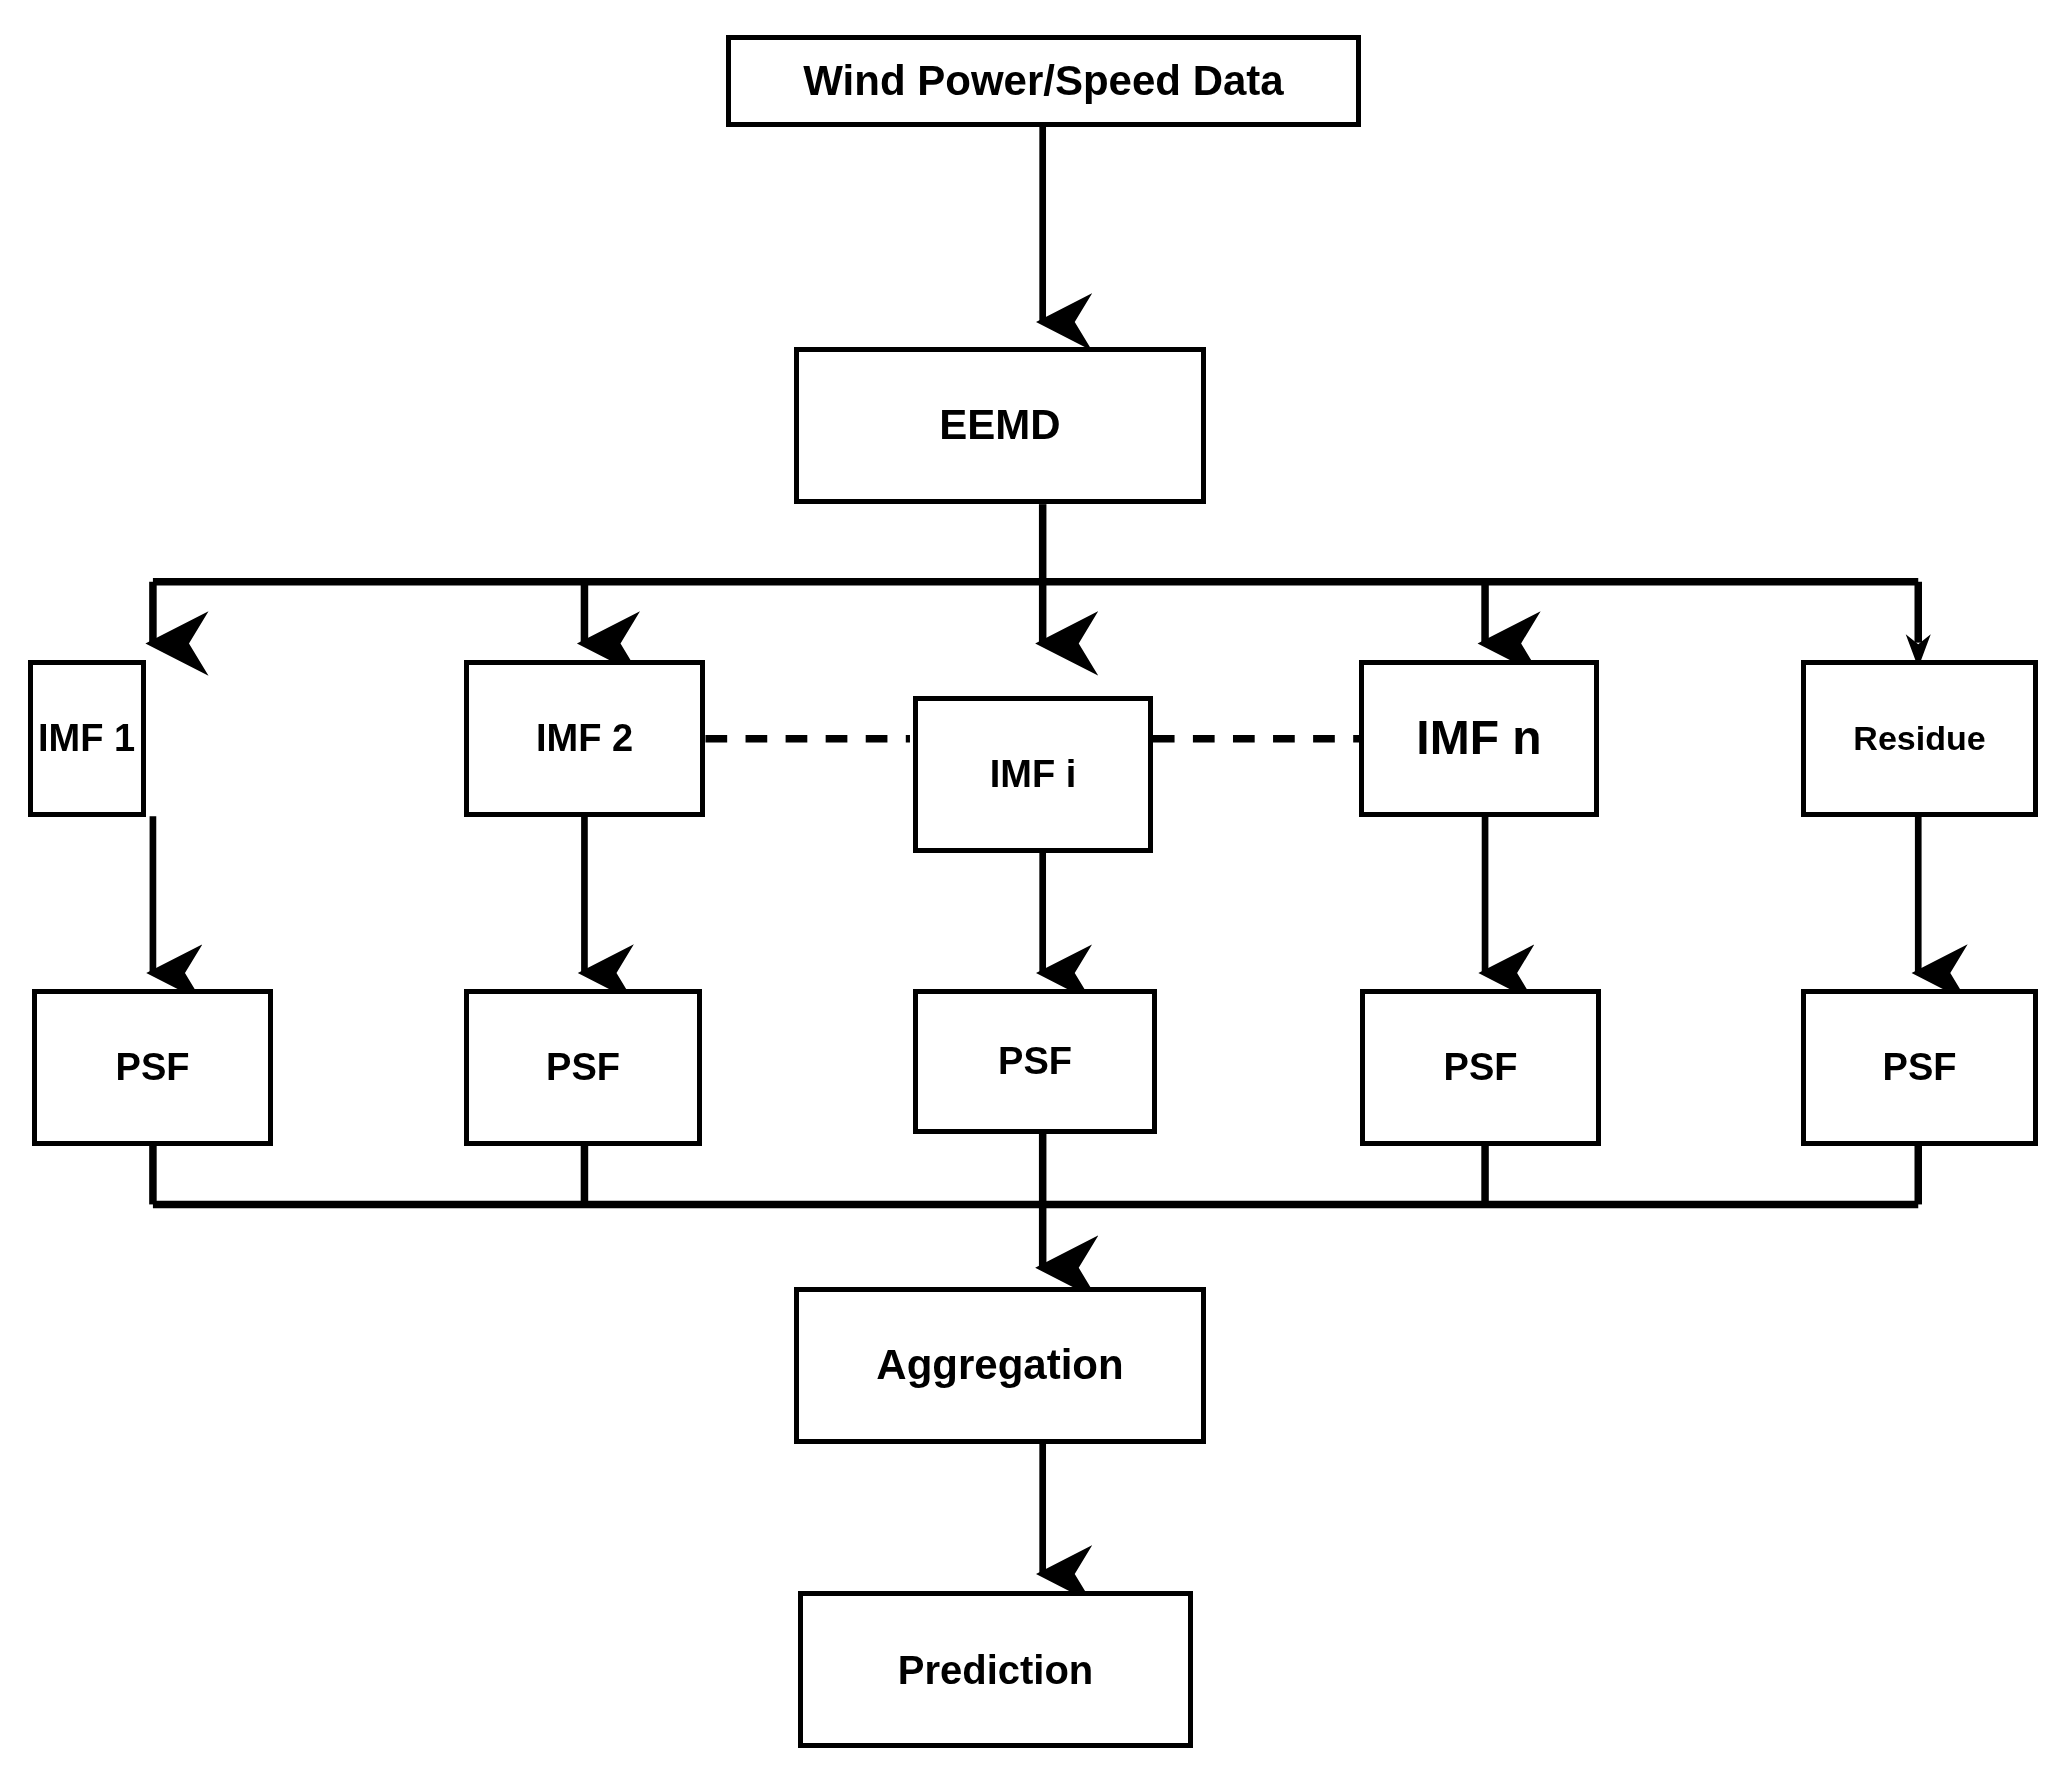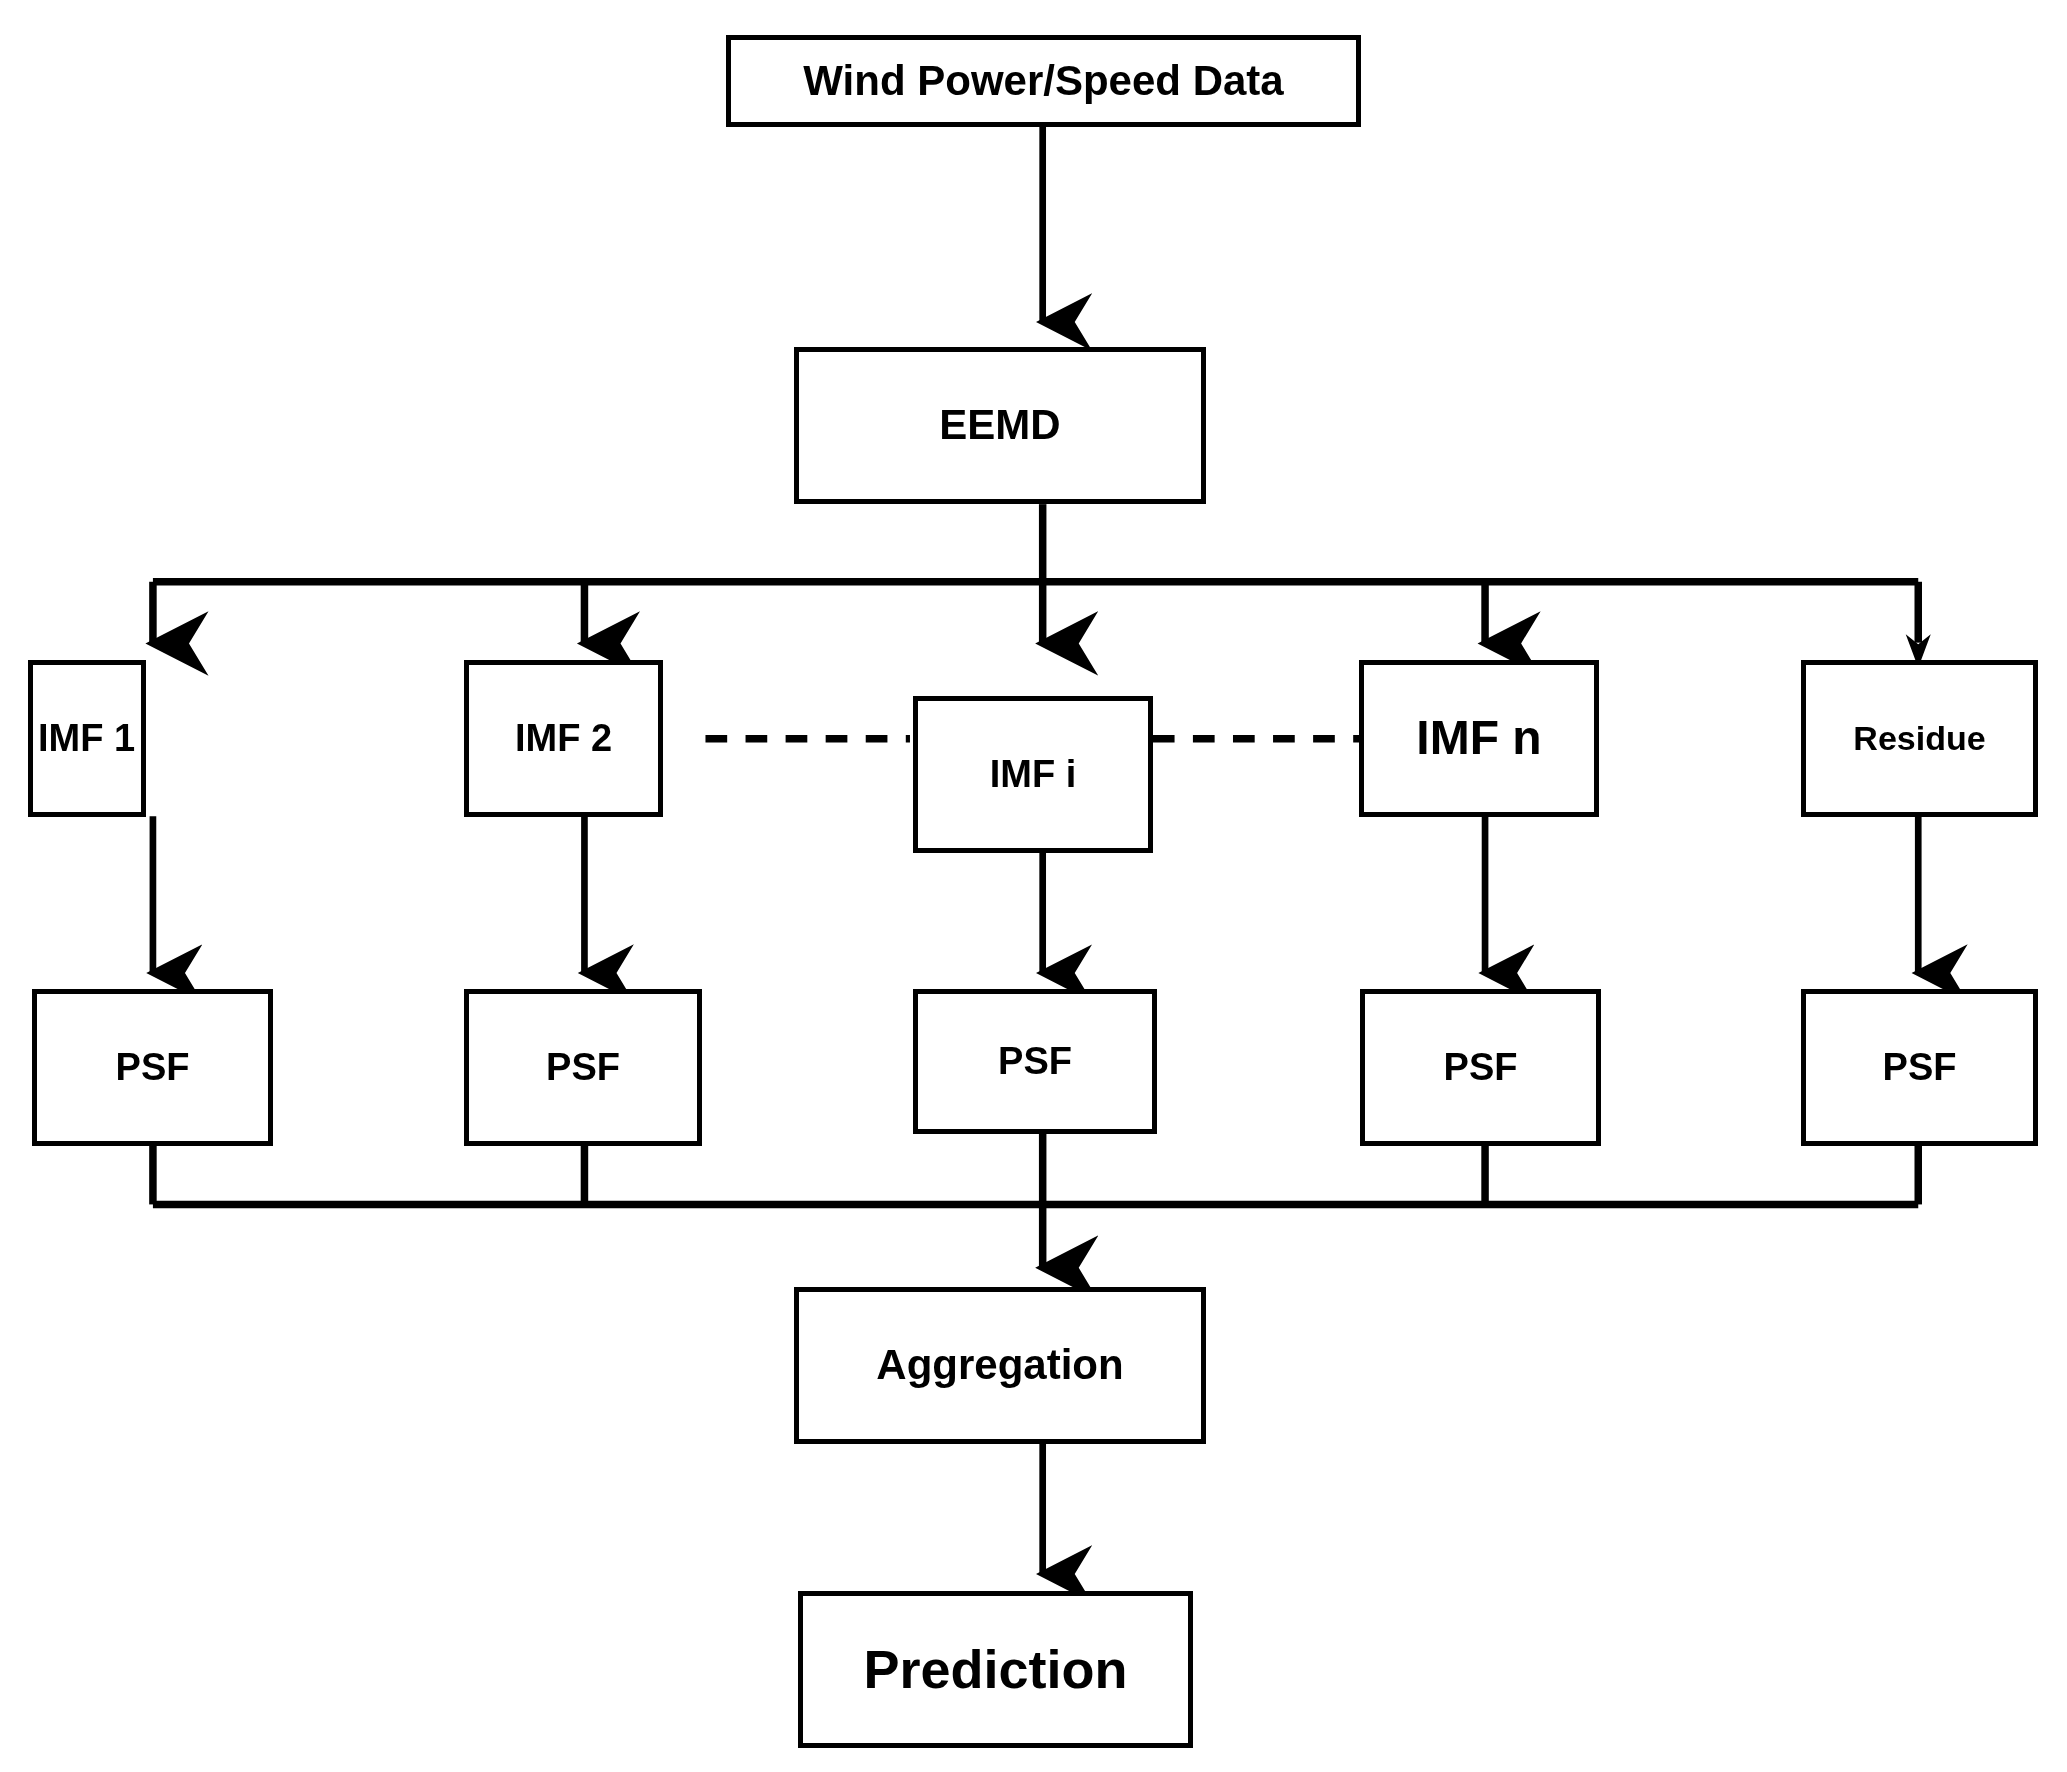--- a/index.html
+++ b/index.html
@@ -120,21 +120,21 @@
   </div>
 
   <div class="node" style="left:794px; top:347px; width:412px; height:157px; font-size:42px;">
     <span class="label">EEMD</span>
   </div>
 
   <div class="node" style="left:27.6px; top:660px; width:118px; height:157px; font-size:38px;">
     <span class="label">IMF 1</span>
   </div>
 
-  <div class="node" style="left:464px; top:660px; width:199px; height:157px; font-size:38px;">
+  <div class="node" style="left:464px; top:660px; width:241px; height:157px; font-size:38px;">
     <span class="label">IMF 2</span>
   </div>
 
   <div class="node" style="left:913px; top:660px; width:240px; height:157px; font-size:38px;margin-top:36px;">
     <span class="label">IMF i</span>
   </div>
 
   <div class="node" style="left:1359px; top:660px; width:240px; height:157px; font-size:48px;">
     <span class="label">IMF n</span>
   </div>
@@ -160,18 +160,18 @@
   </div>
 
   <div class="node thin" style="left:1801px; top:989px; width:237px; height:157px; font-size:38px;">
     <span class="label">PSF</span>
   </div>
 
   <div class="node" style="left:794px; top:1287px; width:412px; height:157px; font-size:42px;">
     <span class="label">Aggregation</span>
   </div>
 
-  <div class="node" style="left:798px; top:1591px; width:395px; height:157px; font-size:54px;">
+  <div class="node" style="left:798px; top:1591px; width:395px; height:157px; font-size:40px;">
     <span class="label">Prediction</span>
   </div>
 
 </div>
 
 
 </body></html>

